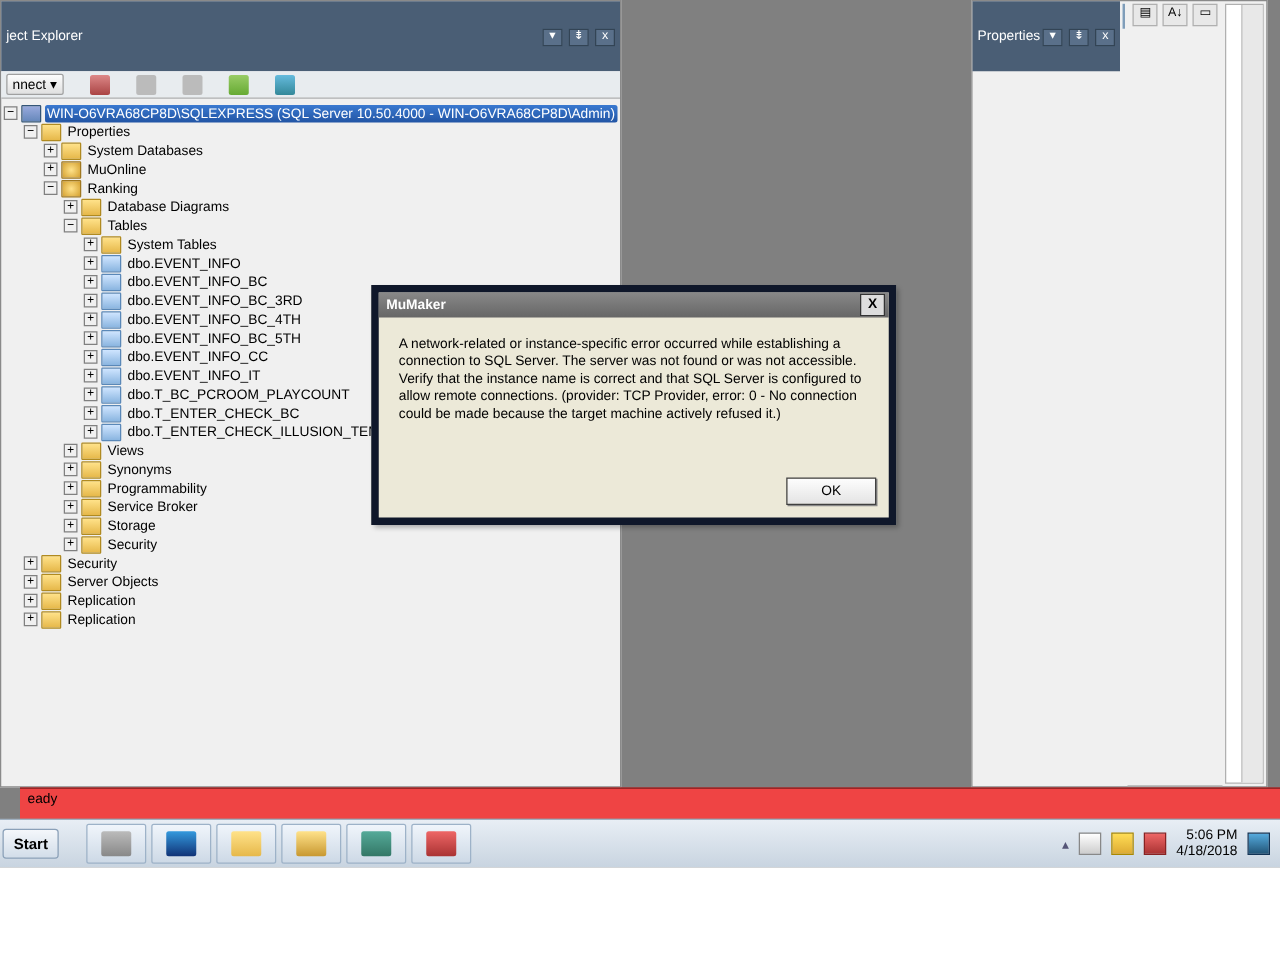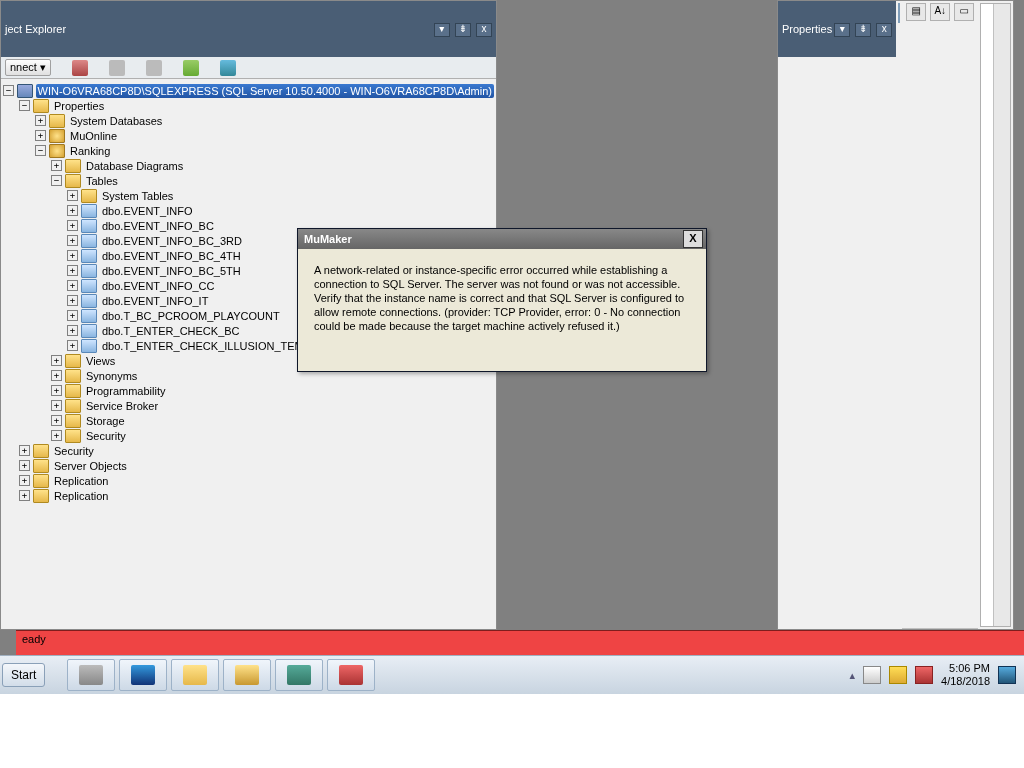--- a/index.html
+++ b/index.html
@@ -22,27 +22,27 @@
 .tree .sel{background:linear-gradient(#3a79d0,#2255a5);color:#fff;padding:1px 4px;border-radius:2px}
 .tree .lbl{padding:1px 2px}
 .props{position:absolute;right:10px;top:0;width:235px;height:628px;display:flex;flex-direction:row}
 .props .combo{margin:2px;height:18px;border:1px solid #7f9db9;background:#fff}
 .props .propbar{padding:2px 4px;border-bottom:1px solid #c0c0c0;display:flex;gap:4px}
 .props .propbar span{display:inline-block;width:18px;height:16px;border:1px solid #b0b0b0;background:#e8e8e8;text-align:center;font-size:10px;line-height:14px}
 .props .body{flex:1;background:#fff;margin:2px;border:1px solid #b0b0b0;position:relative}
 .props .body .vscroll{position:absolute;right:0;top:0;bottom:0;width:16px;background:#e8e8e8;border-left:1px solid #c0c0c0}
 .status{position:absolute;left:16px;top:630px;right:0;height:20px;background:#ef4444;border-top:1px solid #7f1d1d;padding:2px 6px;font-size:11px}
 .taskbar{position:absolute;left:0;bottom:74px;right:0;height:38px;background:linear-gradient(#e8eef5,#c8d4e0);border-top:1px solid #a0b0c0;display:flex;align-items:center;padding:0 2px}
-.taskbar .start{background:linear-gradient(#f4f7fb,#d2dde9);border:1px solid #8aa0b8;border-radius:3px;padding:4px 8px;font-weight:normal;margin-right:22px;font-size:12px}
+.taskbar .start{background:linear-gradient(#f4f7fb,#d2dde9);border:1px solid #8aa0b8;border-radius:3px;padding:4px 8px;font-weight:bold;margin-right:22px;font-size:12px}
 .taskbar .tbtn{width:46px;height:30px;border:1px solid #9db2c8;background:linear-gradient(#f0f5fb,#cdd9e6);border-radius:2px;margin-right:4px;display:flex;align-items:center;justify-content:center}
 .taskbar .tbtn .ti{width:24px;height:20px;border-radius:2px}
 .taskbar .tray{margin-left:auto;display:flex;align-items:center;gap:8px;padding-right:6px}
 .taskbar .tray .clock{text-align:right;line-height:13px;font-size:11px}
 .taskbar .tray .ti{width:16px;height:16px;display:inline-block}
-.dlg{position:absolute;left:297px;top:228px;width:408px;background:#ece9d8;border:1px solid #0f172a;box-shadow:2px 2px 4px rgba(0,0,0,.3)}
+.dlg{position:absolute;left:297px;top:228px;width:408px;background:#ece9d8;border:6px solid #0f172a;box-shadow:2px 2px 4px rgba(0,0,0,.3)}
 .dlg .titlebar{background:linear-gradient(#888,#666);color:#fff;height:20px;display:flex;align-items:center;justify-content:space-between;padding:0 3px 0 6px;font-weight:bold;font-size:11px}
 .dlg .titlebar .xb{width:18px;height:16px;background:#ddd;border:1px solid #333;color:#000;text-align:center;line-height:14px;font-family:Arial;font-size:11px;font-weight:bold}
 .dlg .body{padding:14px 16px 8px;min-height:100px;font-size:11px;line-height:14px}
 .dlg .btns{display:flex;justify-content:flex-end;padding:6px 10px 10px}
 .dlg .btns button{width:72px;height:22px;border:1px solid #404040;background:linear-gradient(#fdfdfd,#e4e4e4);font-size:11px;box-shadow:1px 1px 0 #888}
 .lower-fill{position:absolute;left:0;right:0;bottom:0;height:74px;background:#fff}
 </style>
 </head>
 <body>
 
@@ -346,13 +346,16 @@
 </div>
 
 <div class="lower-fill"></div>
 
 <div class="dlg">
   <div class="titlebar">
     <span>MuMaker</span>
     <span class="xb">X</span>
   </div>
   <div class="body">A network-related or instance-specific error occurred while establishing a connection to SQL Server. The server was not found or was not accessible. Verify that the instance name is correct and that SQL Server is configured to allow remote connections. (provider: TCP Provider, error: 0 - No connection could be made because the target machine actively refused it.)</div>
+  <div class="btns">
+    <button>OK</button>
+  </div>
 </div>
 
 </body></html>

